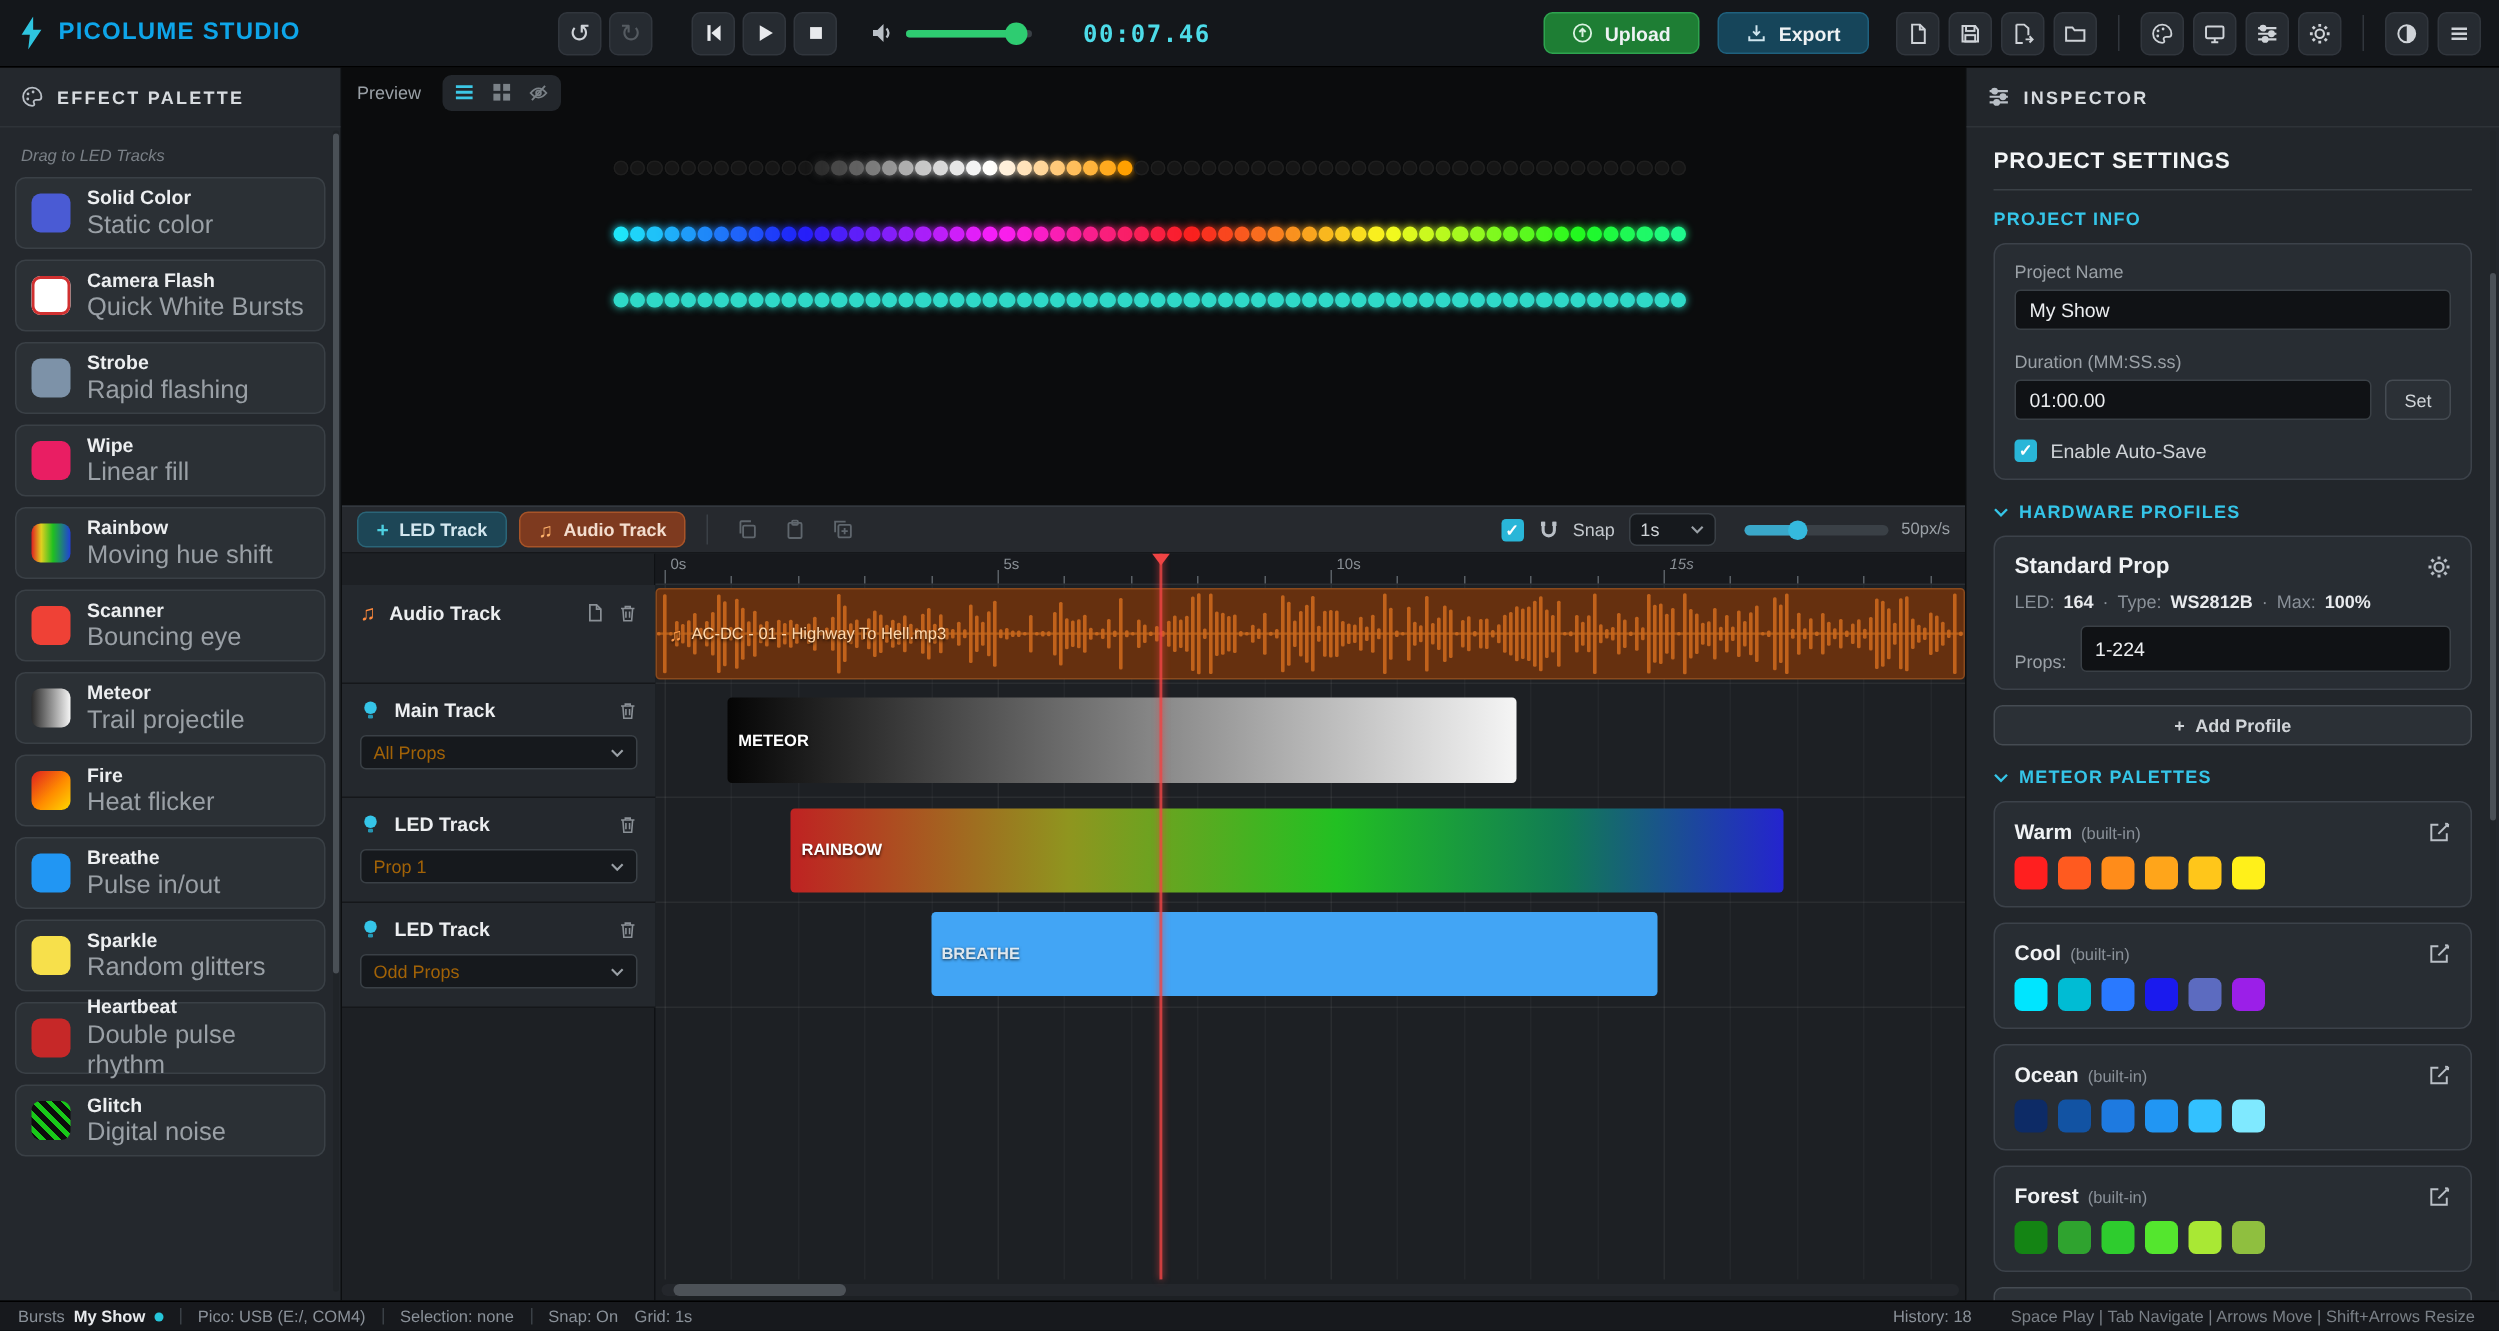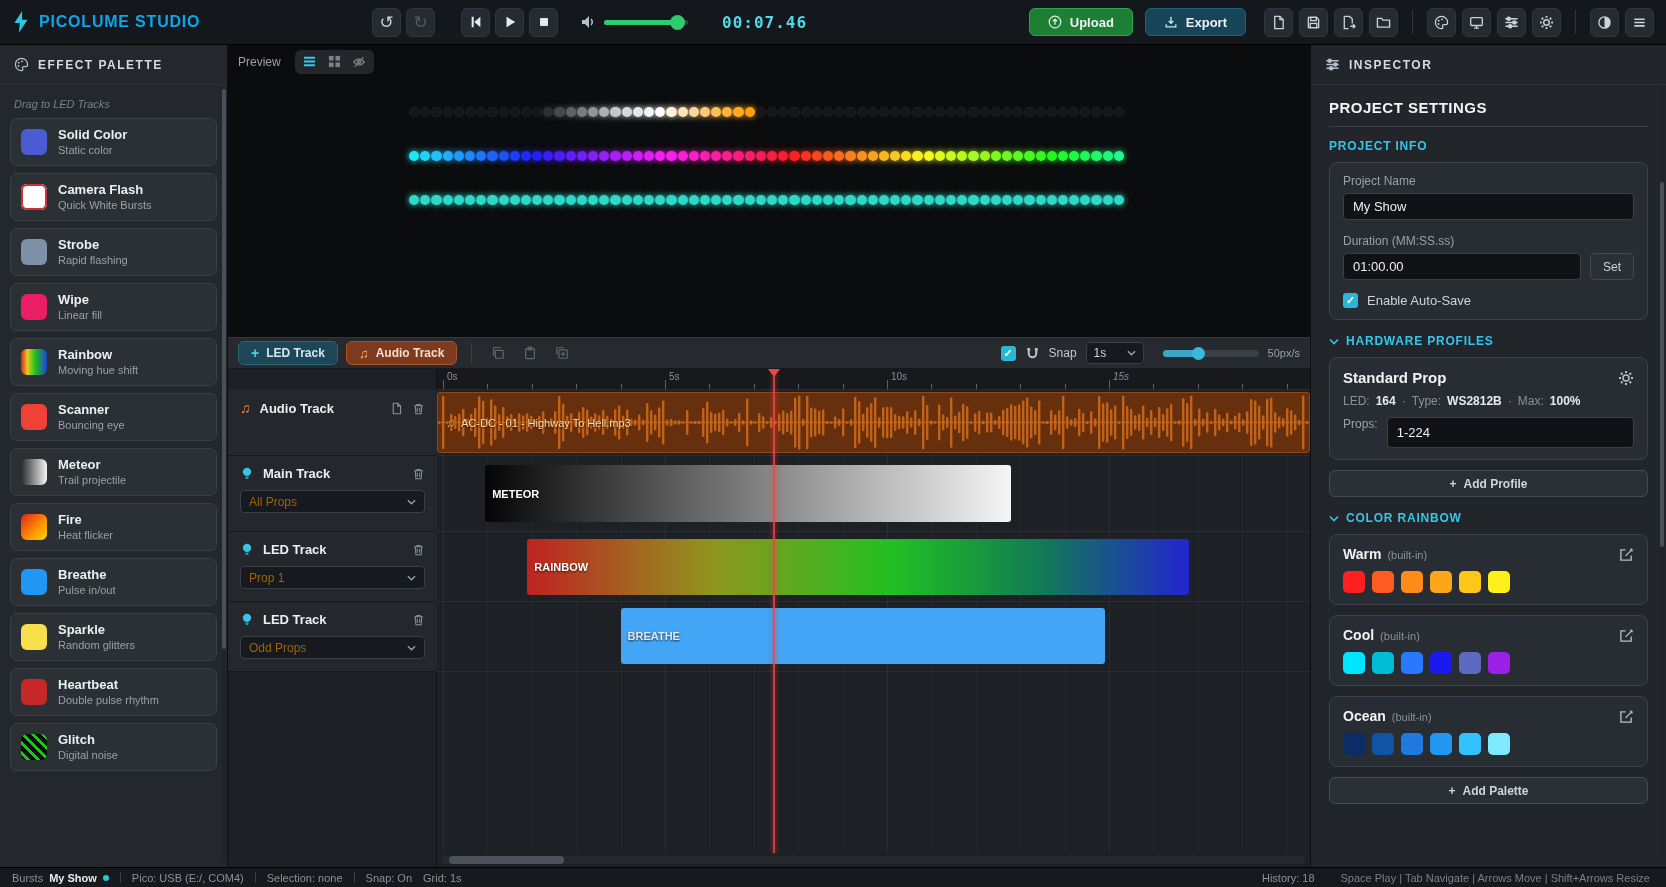--- a/index.html
+++ b/index.html
@@ -34,21 +34,21 @@
   .sidebar-left { position:absolute; left:0; top:45px; width:228px; bottom:20px; background:#24282d;
                   border-right:1px solid #0c0e10; z-index:10; }
   .panel-head { height:40px; display:flex; align-items:center; gap:9px; padding:0 14px;
                 border-bottom:1px solid #2e3338; color:#d7dbdf; font-size:12px; font-weight:800; letter-spacing:1.5px; }
   .palette-hint { padding:13px 14px 8px; font-size:11px; font-style:italic; color:#7a8087; }
   .effect-list { padding:0 10px; }
   .effect-item { display:flex; align-items:center; gap:11px; height:48px; margin-bottom:7px;
                  background:#2b3035; border:1px solid #3a4046; border-radius:7px; padding:0 10px; cursor:grab; }
   .effect-swatch { width:26px; height:26px; border-radius:6px; flex:0 0 26px; }
   .effect-name { font-size:13px; font-weight:700; color:#eceef0; line-height:1.25; }
-  .effect-desc { font-size:11px; color:#9aa0a6; line-height:1.2; }
+  .effect-desc { font-size:17px; color:#9aa0a6; line-height:1.2; }
   .sb-scroll { position:absolute; right:1px; top:42px; width:4px; bottom:6px; background:#202428; border-radius:2px; }
   .sb-thumb { position:absolute; left:0; width:4px; background:#4a5056; border-radius:2px; }
 
   
   .main { position:absolute; left:228px; top:45px; width:1082px; bottom:20px; }
   .preview-panel { position:absolute; left:0; top:0; width:1082px; height:292px; background:#0b0c0d; }
   .preview-head { display:flex; align-items:center; gap:14px; height:33px; padding:0 10px; }
   .preview-label { font-size:12px; color:#9aa0a6; }
   .view-toggle { display:flex; gap:2px; background:#23272c; border-radius:6px; padding:3px; }
   .view-btn { width:23px; height:18px; border-radius:4px; display:flex; align-items:center; justify-content:center;
@@ -121,21 +121,21 @@
   .text-input { background:#101215; border:1px solid #3a4046; border-radius:4px; color:#eceef0; font-size:13px;
                 height:27px; padding:0 9px; width:100%; font-family:"Liberation Sans", sans-serif; }
   .dur-row { display:flex; gap:9px; margin-top:2px; }
   .btn-set { height:27px; padding:0 12px; background:#2b3036; border:1px solid #454b52; border-radius:5px;
              color:#d0d4d8; font-size:12px; cursor:pointer; }
   .chk-row { display:flex; align-items:center; gap:9px; margin-top:13px; font-size:13px; color:#d0d4d8; }
   .hw-title-row { display:flex; align-items:center; justify-content:space-between; }
   .hw-name { font-size:15px; font-weight:800; color:#f0f2f4; }
   .hw-meta { margin-top:8px; font-size:12px; color:#8a9199; display:flex; gap:6px; flex-wrap:wrap; align-items:center; }
   .hw-meta b { color:#e8eaed; font-weight:700; }
-  .hw-props { display:flex; align-items:flex-start; gap:9px; margin-top:9px; font-size:12px; color:#9aa0a6; }
+  .hw-props { display:flex; align-items:flex-end; gap:9px; margin-top:9px; font-size:12px; color:#9aa0a6; }
   .btn-wide { display:flex; align-items:center; justify-content:center; gap:7px; height:27px; width:100%;
               background:#2b3036; border:1px solid #454b52; border-radius:6px; color:#d0d4d8; font-size:12px;
               font-weight:700; cursor:pointer; margin-bottom:6px; }
   .pal-head { display:flex; align-items:center; justify-content:space-between; }
   .pal-name { font-size:14px; font-weight:800; color:#f0f2f4; }
   .pal-tag { font-size:11px; color:#8a9199; font-weight:400; margin-left:6px; }
   .pal-swatches { display:flex; gap:7px; margin-top:9px; }
   .pal-swatch { width:22px; height:22px; border-radius:5px; cursor:pointer; }
   .gear-btn, .edit-btn { color:#b9bfc6; cursor:pointer; }
 
@@ -1148,21 +1148,21 @@
       </div>
       <div class="btn-wide">
         <span>+</span>
           <span>Add Profile</span>
       </div>
 
       <div class="section-label">
         <svg width="10" height="7" viewBox="0 0 10 6" stroke="#35c5e8" stroke-width="1.6" fill="none">
             <path d="M1 1 L5 5 L9 1"></path>
           </svg>
-        <span>COLOR RAINBOW</span>
+        <span>METEOR PALETTES</span>
       </div>
       <div id="palette-cards">
           <div class="card">
             <div class="pal-head">
               <span class="pal-name"><span>Warm</span><span class="pal-tag">(built-in)</span></span>
               <span class="edit-btn">
                 <svg width="15" height="15" viewBox="0 0 16 16" stroke="currentColor" stroke-width="1.4" fill="none">
                   <path d="M13 9 v5 H2 V3 h5"></path>
                   <path d="M7 9.5 L14 2.5 M14 2.5 L11.8 2.3 M14 2.5 L13.8 4.7"></path>
                 </svg>
@@ -1208,20 +1208,39 @@
             </div>
             <div class="pal-swatches">
               <span class="pal-swatch" style="background: rgb(13, 43, 102);"></span>
               <span class="pal-swatch" style="background: rgb(18, 83, 163);"></span>
               <span class="pal-swatch" style="background: rgb(30, 122, 224);"></span>
               <span class="pal-swatch" style="background: rgb(33, 150, 243);"></span>
               <span class="pal-swatch" style="background: rgb(51, 193, 255);"></span>
               <span class="pal-swatch" style="background: rgb(127, 233, 255);"></span>
             </div>
           </div>
+          <div class="card">
+            <div class="pal-head">
+              <span class="pal-name"><span>Forest</span><span class="pal-tag">(built-in)</span></span>
+              <span class="edit-btn">
+                <svg width="15" height="15" viewBox="0 0 16 16" stroke="currentColor" stroke-width="1.4" fill="none">
+                  <path d="M13 9 v5 H2 V3 h5"></path>
+                  <path d="M7 9.5 L14 2.5 M14 2.5 L11.8 2.3 M14 2.5 L13.8 4.7"></path>
+                </svg>
+              </span>
+            </div>
+            <div class="pal-swatches">
+              <span class="pal-swatch" style="background: rgb(20, 132, 20);"></span>
+              <span class="pal-swatch" style="background: rgb(47, 163, 47);"></span>
+              <span class="pal-swatch" style="background: rgb(46, 204, 46);"></span>
+              <span class="pal-swatch" style="background: rgb(84, 230, 46);"></span>
+              <span class="pal-swatch" style="background: rgb(169, 232, 52);"></span>
+              <span class="pal-swatch" style="background: rgb(143, 191, 63);"></span>
+            </div>
+          </div>
         </div>
       <div class="btn-wide">
         <span>+</span>
           <span>Add Palette</span>
       </div>
     </div>
     <div class="sb-scroll" style="right:2px;top:42px">
         <span class="sb-thumb" style="top:95px;height:365px"></span>
       </div>
   </div>

